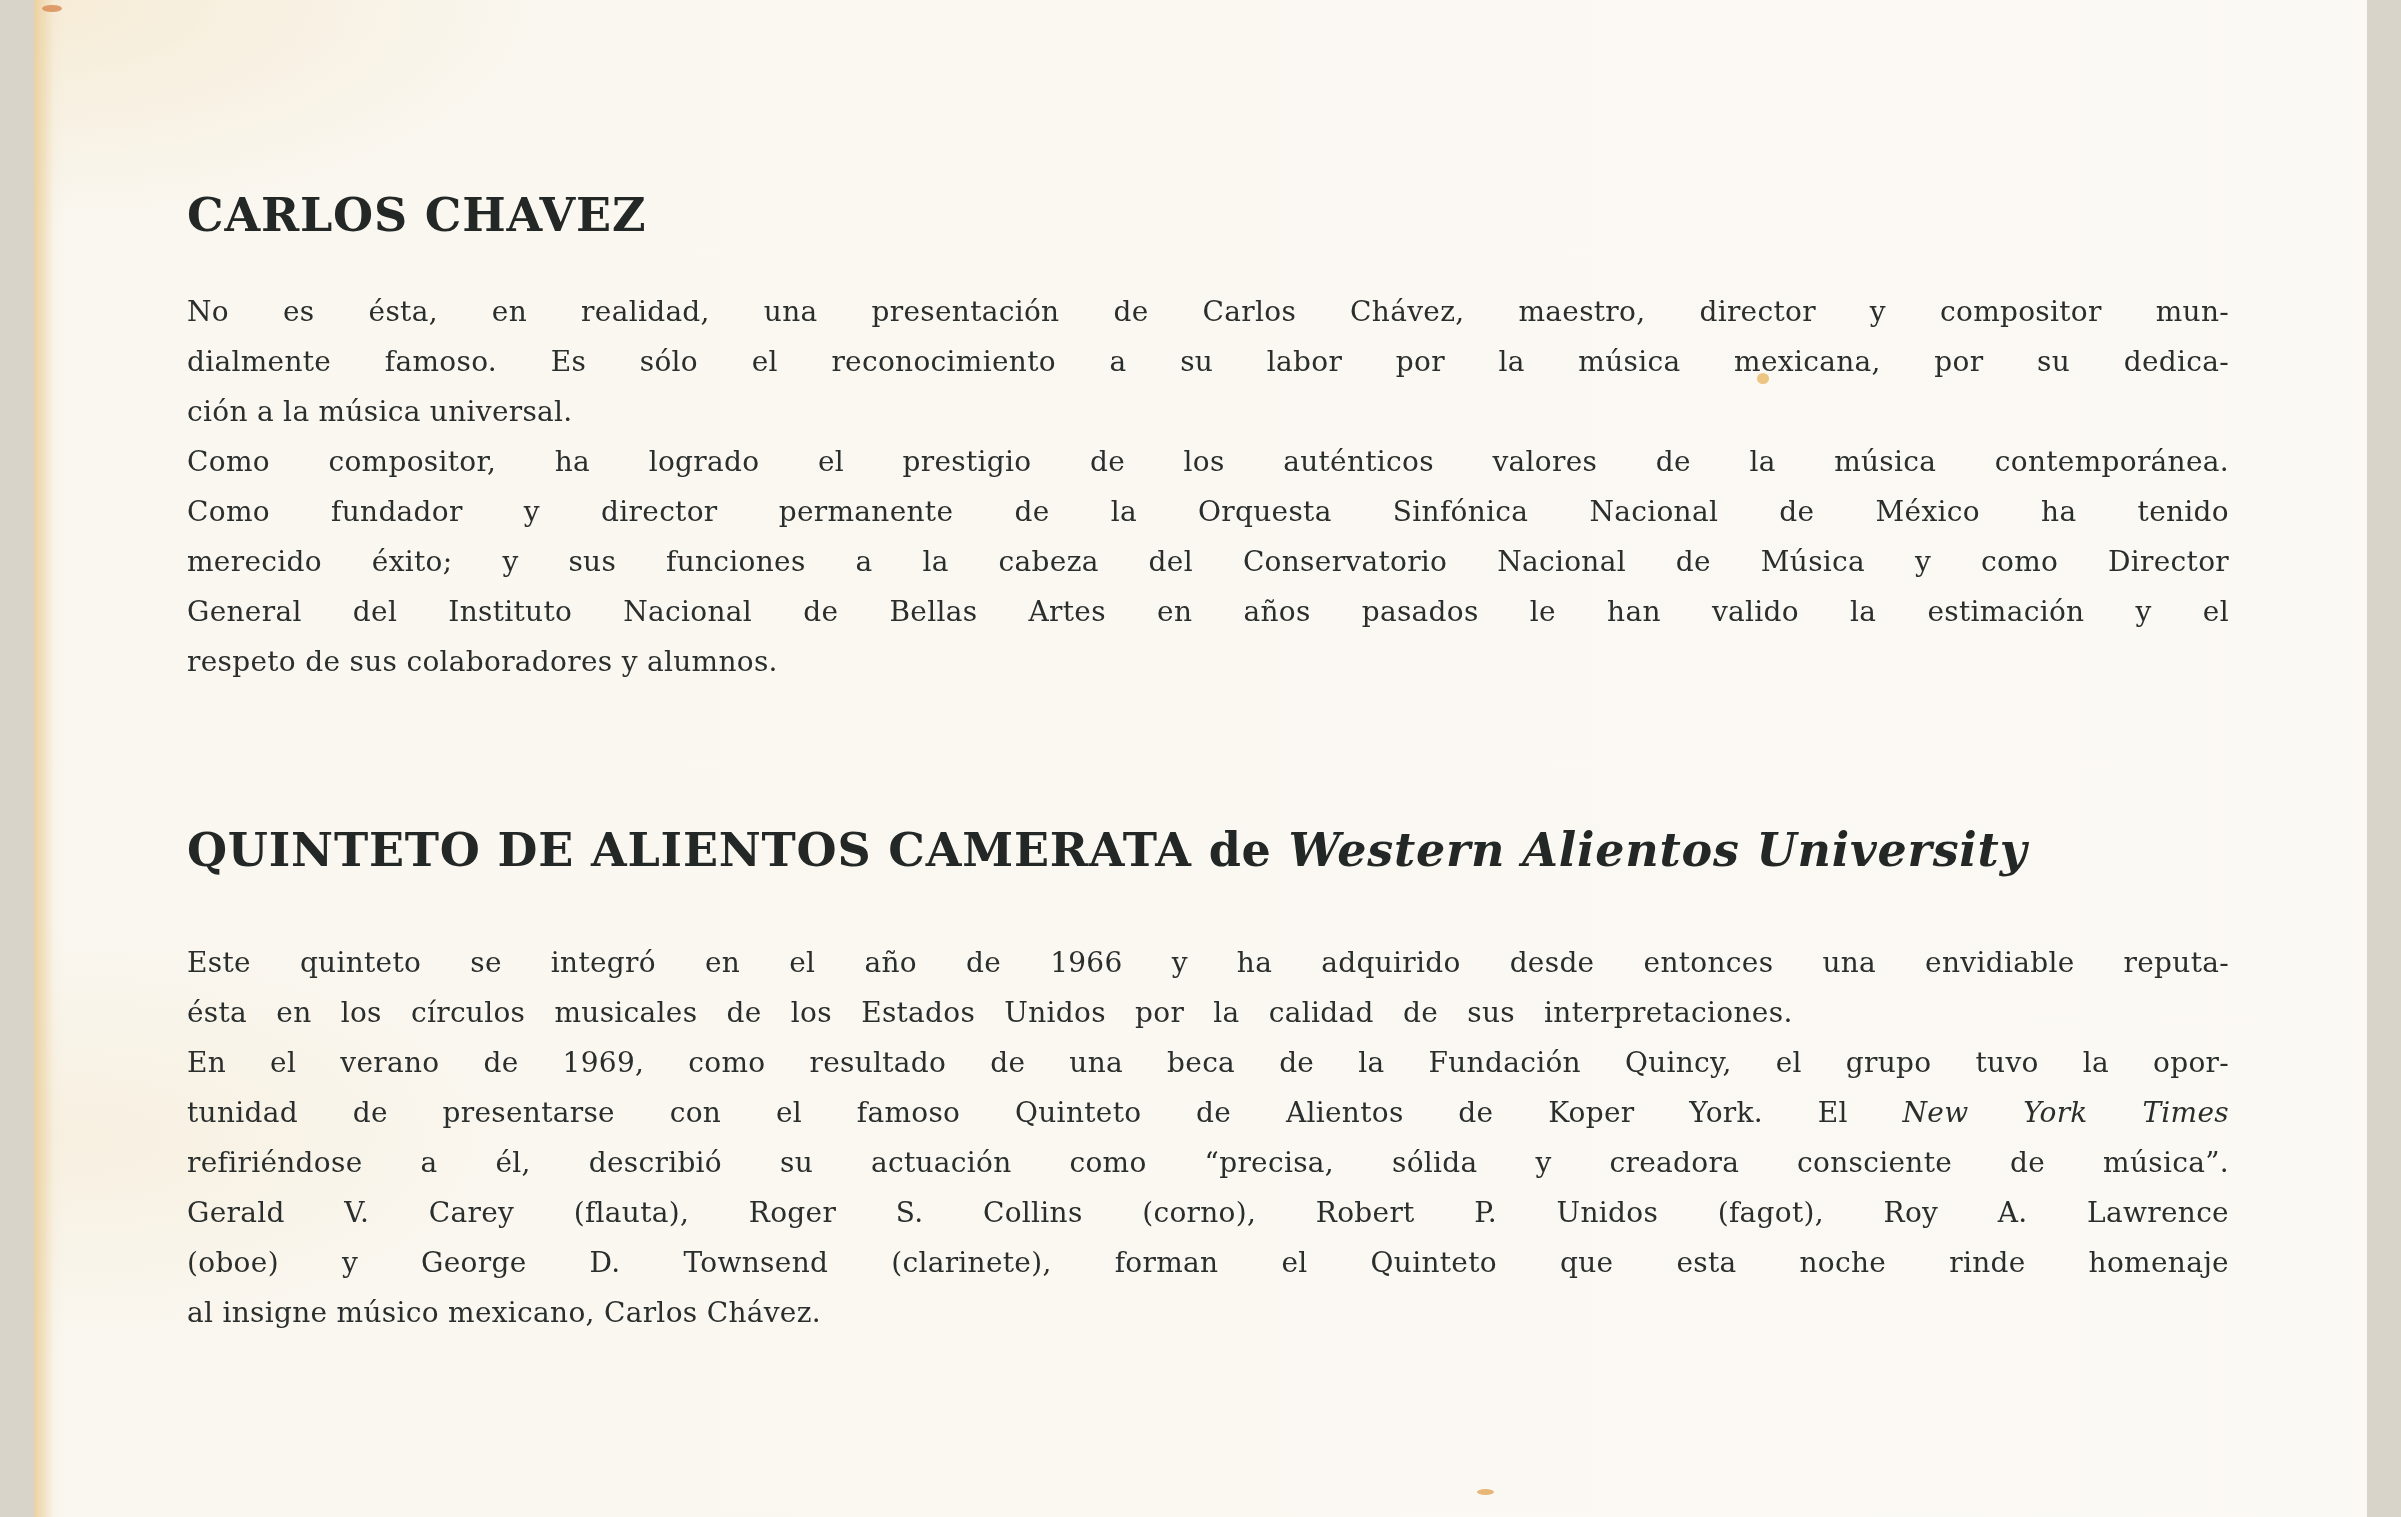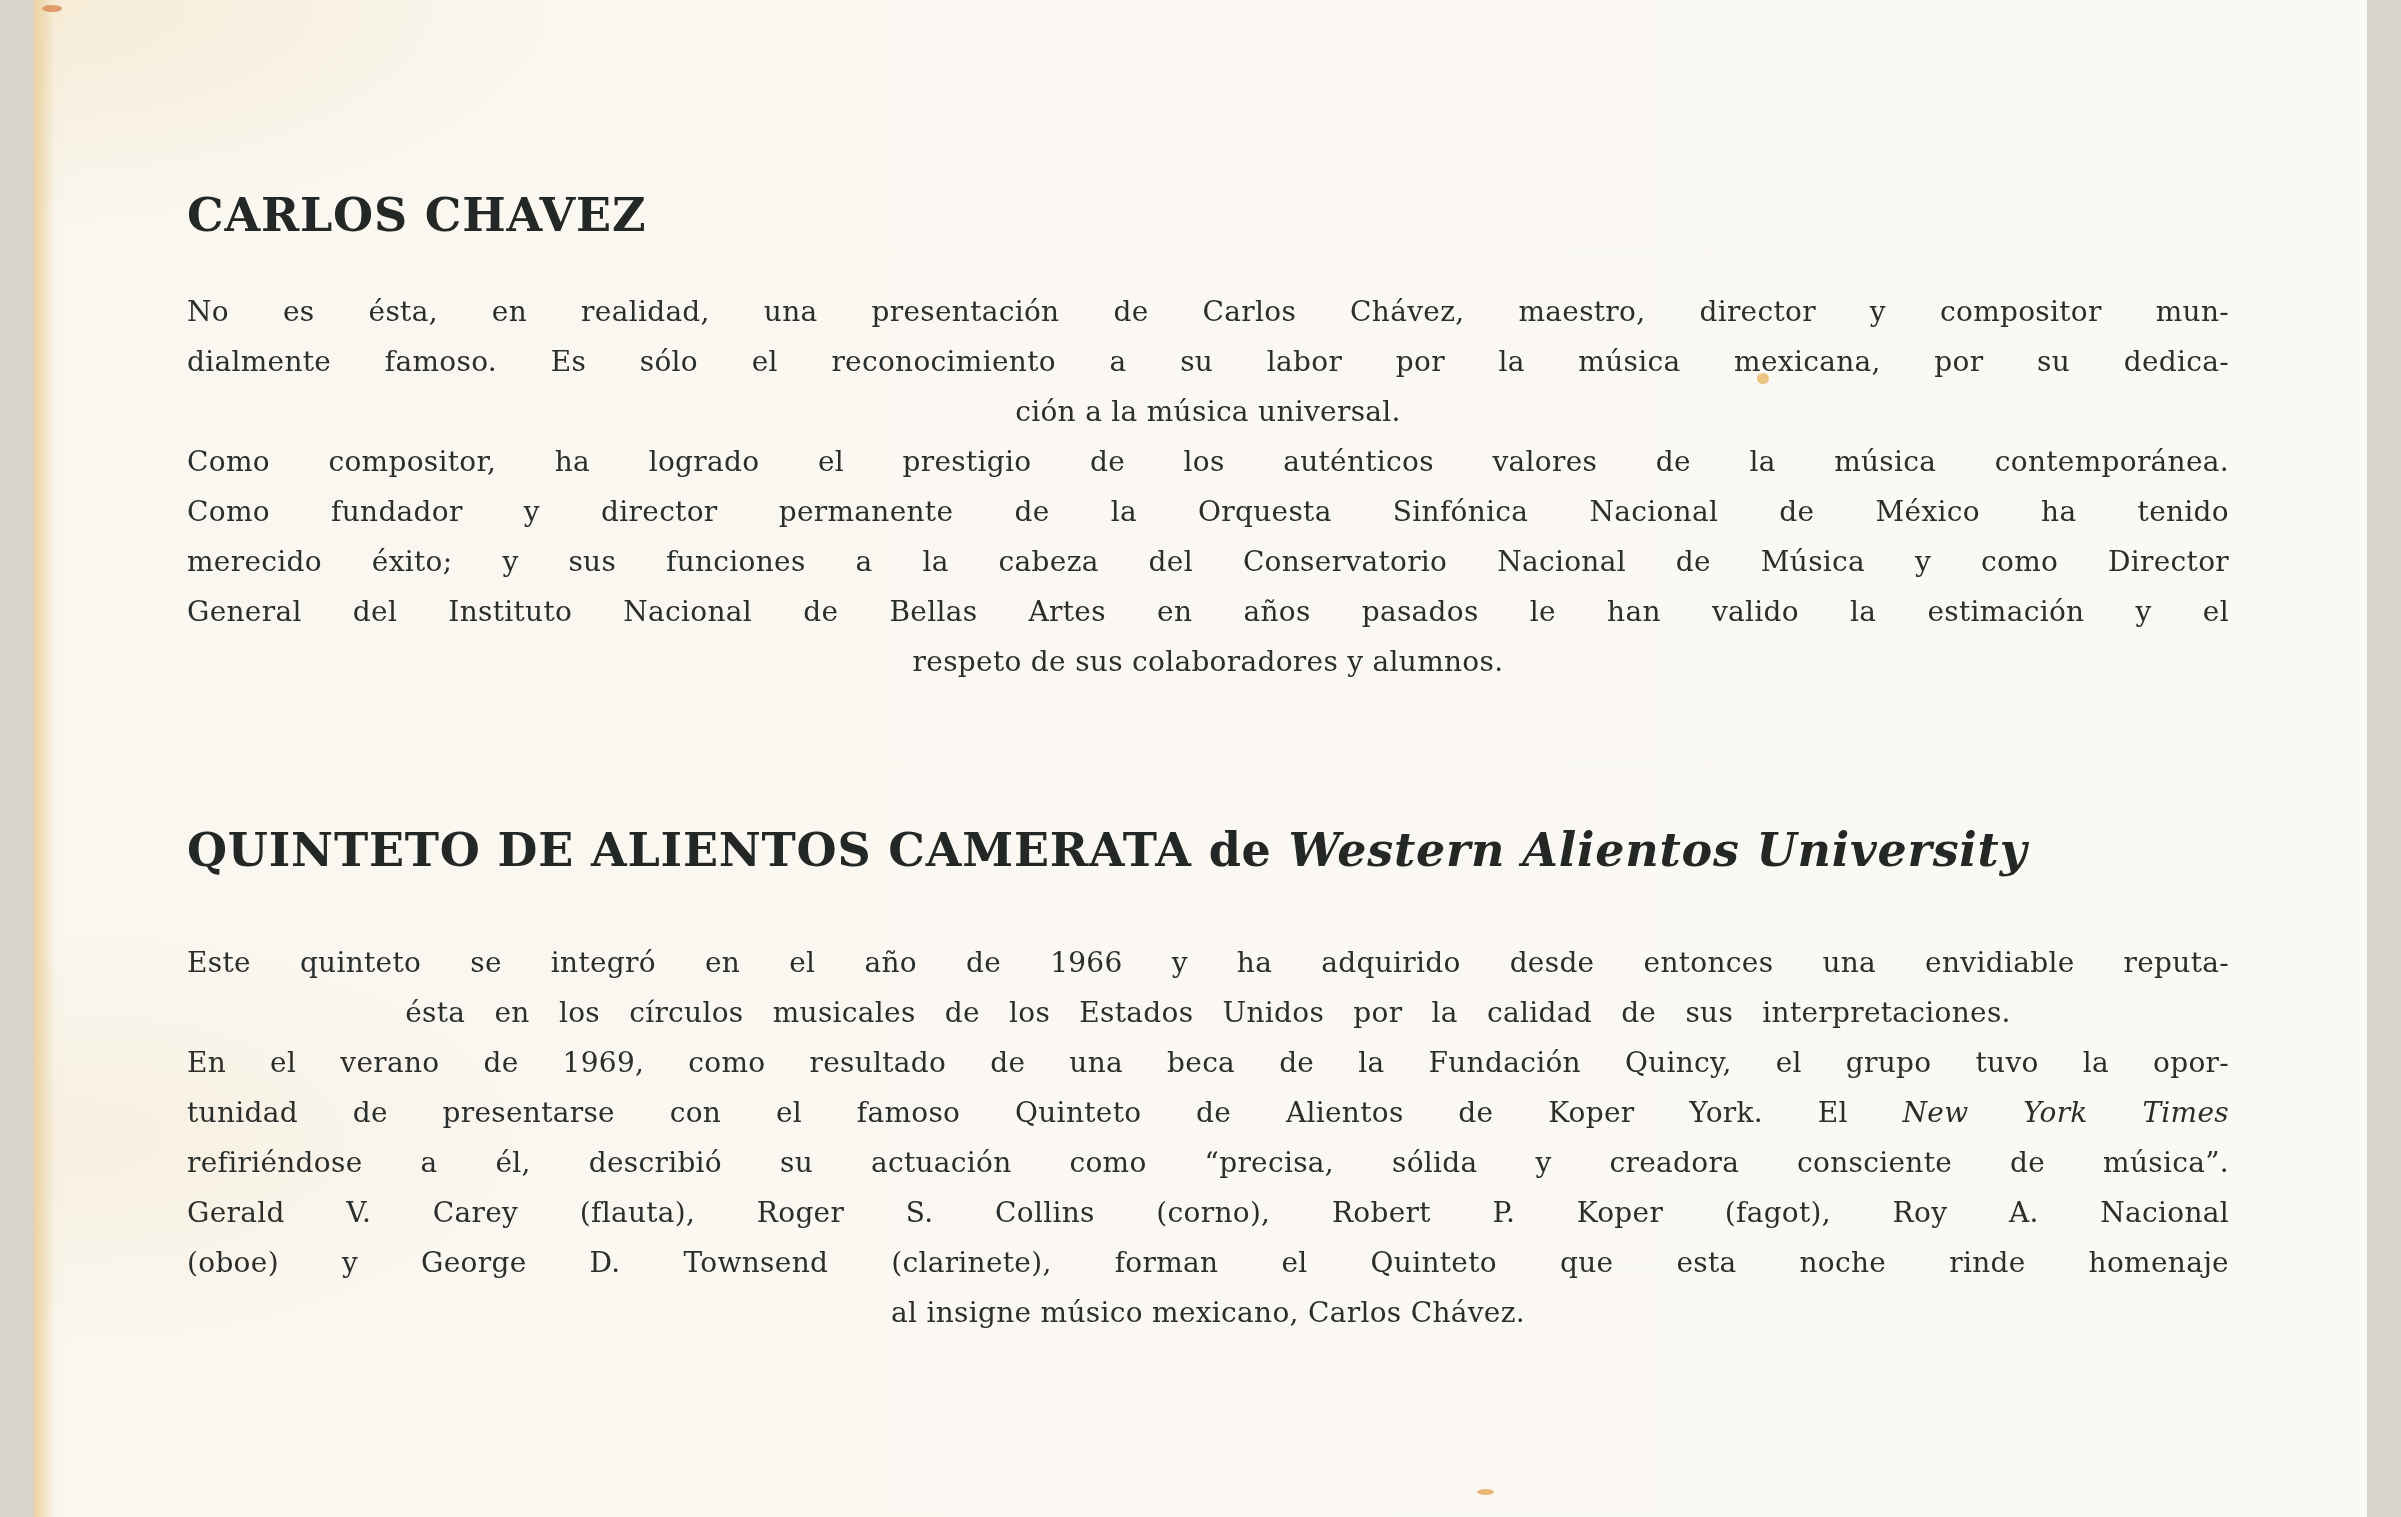--- a/index.html
+++ b/index.html
@@ -48,21 +48,21 @@
   h1 .conn { text-transform: none; }
   h1 .ital { font-style: italic; }
   .para { margin: 0; }
   .ln {
     font-size: 28px;
     line-height: 50px;
     letter-spacing: 0.3px;
     white-space: normal;
   }
   .j  { text-align: justify; text-align-last: justify; }
-  .l  { text-align: center; }
+  .l  { text-align: left; }
   .loose { word-spacing: 20px; }
 </style>
 </head>
 <body>
 
 <div class="page">
   <div class="edge-left"></div>
   <div class="speck a"></div>
   <div class="speck b"></div>
   <div class="speck c"></div>
@@ -102,20 +102,20 @@
     <div class="para">
       <div class="ln j">En el verano de 1969, como resultado de una beca de la Fundación Quincy, el grupo tuvo la opor-</div>
       <div class="ln j">
         <span>tunidad de presentarse con el famoso Quinteto de Alientos de Koper York. El</span>
         <span class="ital" style="font-style:italic">New York Times</span>
       </div>
       <div class="ln j">refiriéndose a él, describió su actuación como “precisa, sólida y creadora consciente de música”.</div>
     </div>
 
     <div class="para">
-      <div class="ln j">Gerald V. Carey (flauta), Roger S. Collins (corno), Robert P. Koper (fagot), Roy A. Nacional</div>
+      <div class="ln j">Gerald V. Carey (flauta), Roger S. Collins (corno), Robert P. Unidos (fagot), Roy A. Lawrence</div>
       <div class="ln j">(oboe) y George D. Townsend (clarinete), forman el Quinteto que esta noche rinde homenaje</div>
       <div class="ln l">al insigne músico mexicano, Carlos Chávez.</div>
     </div>
 
   </div>
 </div>
 
 
 </body></html>

